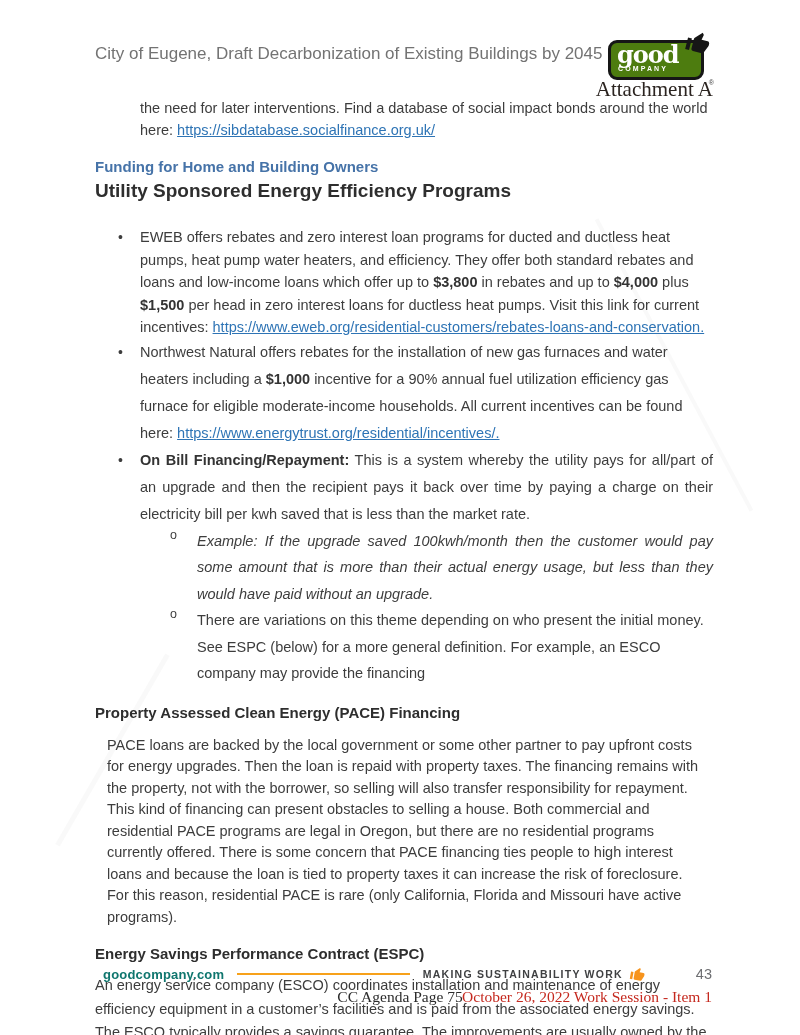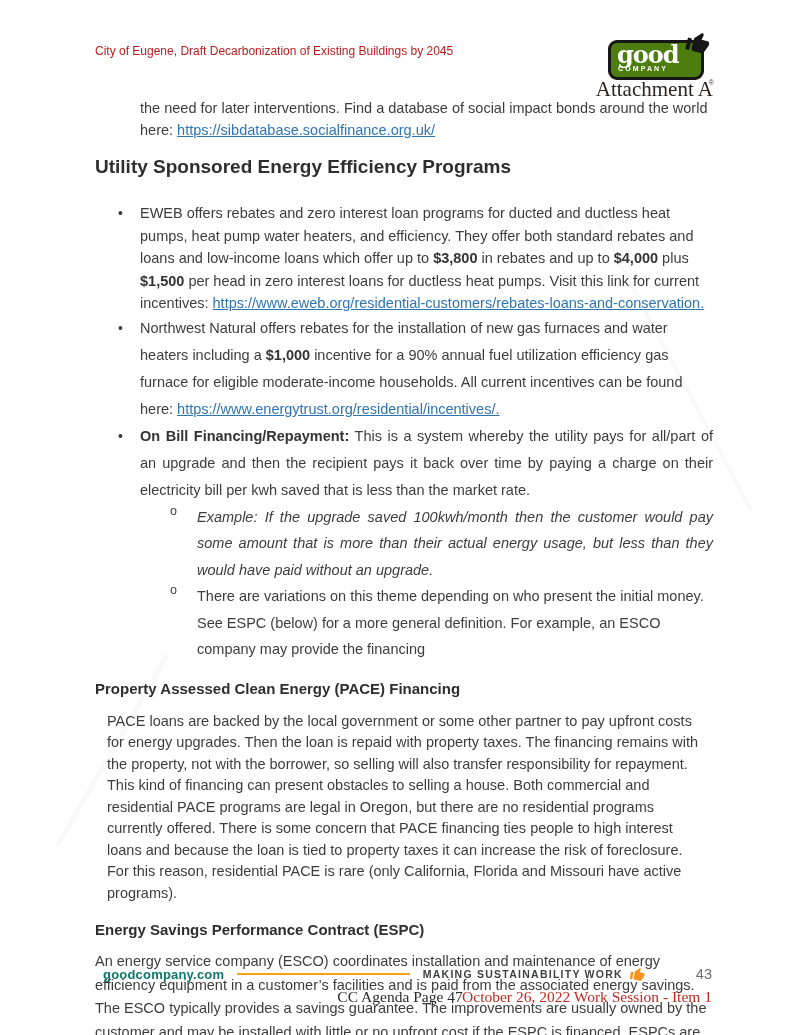--- a/index.html
+++ b/index.html
@@ -13,21 +13,21 @@
     color: #3d3d3d;
     font-size: 14.5px;
     overflow: hidden;
   }
   
   .scan-stripe { position: absolute; background: rgba(90,90,90,0.04); pointer-events: none; }
   .stripe-a { width: 4px; height: 330px; left: 672px; top: 200px; transform: rotate(-28deg); }
   .stripe-b { width: 5px; height: 220px; left: 110px; top: 640px; transform: rotate(30deg); }
 
   
-  .header-title { position: absolute; left: 95px; top: 44px; font-size: 12px; color: #b91c1c; }
+  .header-title { position: absolute; left: 95px; top: 44px; font-size: 17px; color: #737373; }
   .logo { position: absolute; left: 608px; top: 34px; width: 106px; height: 52px; }
   .logo-badge {
     position: absolute; left: 0; top: 6px; width: 96px; height: 40px;
     background: #4d7c0f; border: 3px solid #161616; border-radius: 9px;
     overflow: hidden;
   }
   .logo-good {
     font-family: "DejaVu Serif", serif; font-weight: bold; color: #ffffff;
     font-size: 24px; line-height: 22px; margin: 1px 0 0 6px; letter-spacing: -1px;
   }
@@ -108,20 +108,21 @@
     </svg>
     <span class="logo-reg">®</span>
   </div>
 
   <div class="attachment">Attachment A</div>
 
   <div class="content">
 
     <p class="intro"><span>the need for later interventions. Find a database of social impact bonds around the world here: </span><a class="doclink">https://sibdatabase.socialfinance.org.uk/</a></p>
 
+    <h1 class="h-funding">Funding for Home and Building Owners</h1>
     <h2 class="h-utility">Utility Sponsored Energy Efficiency Programs</h2>
 
     <div class="bullets">
 
       <div class="bullet">
         <span class="marker lh-tight">•</span>
         <div class="btext lh-tight"><span>EWEB offers rebates and zero interest loan programs for ducted and ductless heat pumps, heat pump water heaters, and efficiency. They offer both standard rebates and loans and low-income loans which offer up to </span><strong>$3,800</strong><span> in rebates and up to </span><strong>$4,000</strong><span> plus </span><strong>$1,500</strong><span> per head in zero interest loans for ductless heat pumps. Visit this link for current incentives: </span><a class="doclink">https://www.eweb.org/residential-customers/rebates-loans-and-conservation.</a></div>
       </div>
 
       <div class="bullet">
@@ -159,16 +160,16 @@
     <span class="footer-rule"></span>
     <span class="msw">MAKING SUSTAINABILITY WORK</span>
     <span class="thumb-page">
       <svg class="footer-thumb" width="15" height="15" viewBox="0 0 24 24">
         <path fill="#F7941D" d="M1 21h4V9H1v12zM23 10c0-1.1-.9-2-2-2h-6.31l.95-4.57.03-.32c0-.41-.17-.79-.44-1.06L14.17 1 7.59 7.59C7.22 7.95 7 8.45 7 9v10c0 1.1.9 2 2 2h9c.83 0 1.54-.5 1.84-1.22l3.02-7.05c.09-.23.14-.47.14-.73v-2z"></path>
       </svg>
       <span class="page-num">43</span>
     </span>
   </div>
 
-  <div class="cc-agenda">CC Agenda Page 47</div>
+  <div class="cc-agenda">CC Agenda Page 75</div>
   <div class="session-stamp">October 26, 2022 Work Session - Item 1</div>
 
 </div>
 
 </body></html>

